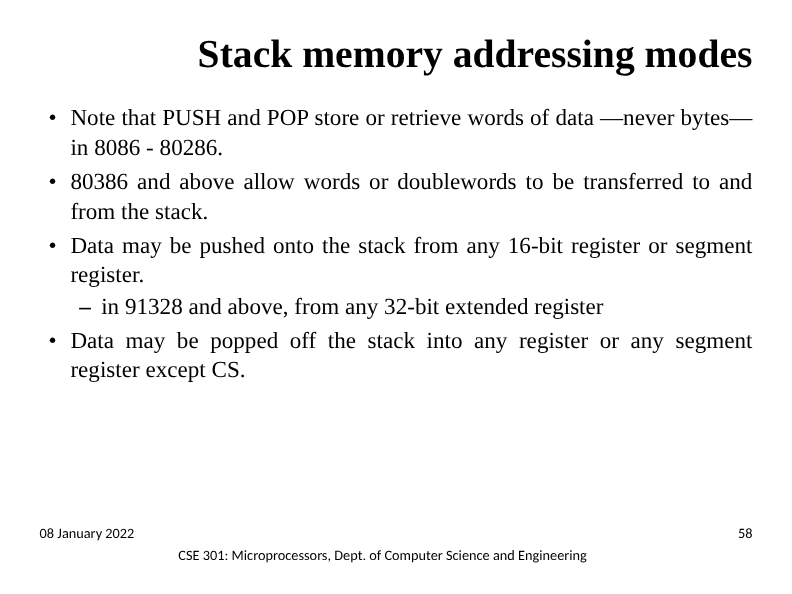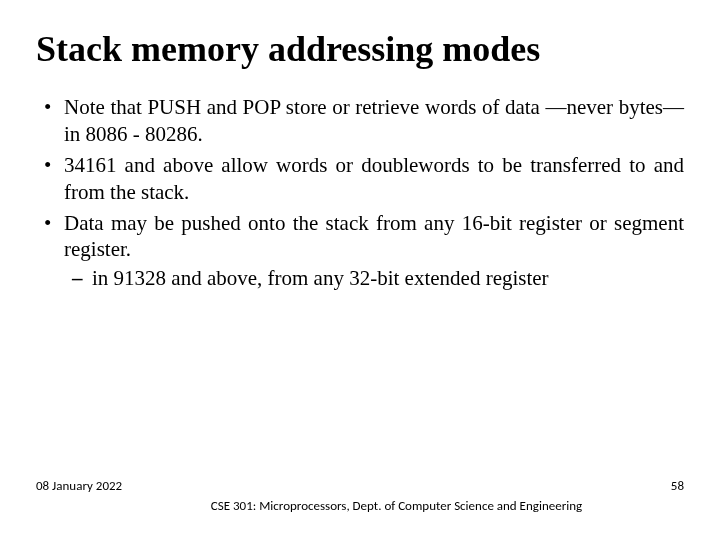--- a/index.html
+++ b/index.html
@@ -1,46 +1,47 @@
 <!DOCTYPE html>
 <html><head>
 <meta charset="utf-8">
 <style>
   * { margin: 0; padding: 0; box-sizing: border-box; }
   html, body { width: 720px; height: 540px; background: #fff; font-family: "Times New Roman", Times, serif; color: #000; }
   .slide { width: 720px; height: 540px; position: relative; padding: 24px 36px 0 36px; }
-  .title { font-size: 36px; font-weight: bold; text-align: left; margin-top: 4px; margin-bottom: 12px; }
+  .title { font-size: 36px; font-weight: bold; text-align: right; margin-top: 4px; margin-bottom: 12px; }
   .body { font-size: 21px; line-height: 1.28; }
   ul.top { list-style: none; padding-left: 28px; margin-top: 24px; }
   ul.top > li { position: relative; margin-bottom: 4px; text-align: justify; }
   ul.top > li::before { content: "•"; position: absolute; left: -20px; top: 0; }
   ul.sub { list-style: none; padding-left: 28px; margin-top: 2px; }
   ul.sub > li { position: relative; text-align: justify; }
   ul.sub > li::before { content: "–"; position: absolute; left: -20px; top: 0; font-weight: bold; }
   .footer { position: absolute; bottom: 26px; left: 36px; right: 36px; display: flex; align-items: center; justify-content: space-between; font-family: Calibri, Arial, sans-serif; font-size: 13px; color: #000; }
-  .footer-center { text-align: center; flex: 1; padding: 0 40px; line-height: 1.2; margin-top: 42px; }
+  .footer-center { flex: 1; padding: 0 40px; line-height: 1.2; margin-top: 42px; }
   .footer-left { flex: 0 0 auto; }
   .footer-right { flex: 0 0 auto; }
 </style>
 </head>
 <body>
 
 <div class="slide">
   <h1 class="title">Stack memory addressing modes</h1>
 
   <div class="body">
     <ul class="top">
       <li><span>Note that PUSH and POP store or retrieve words of data —never bytes—in 8086 - 80286.</span></li>
-      <li><span>34161 and above allow words or doublewords to be transferred to and from the stack.</span></li>
+      <li><span>80386 and above allow words or doublewords to be transferred to and from the stack.</span></li>
       <li>
         <span>Data may be pushed onto the stack from any 16-bit register or segment register.</span>
         <ul class="sub">
           <li><span>in 91328 and above, from any 32-bit extended register</span></li>
         </ul>
       </li>
+      <li><span>Data may be popped off the stack into any register or any segment register except CS.</span></li>
     </ul>
   </div>
 
   <div class="footer">
     <div class="footer-left">08 January 2022</div>
     <div class="footer-center">CSE 301: Microprocessors, Dept. of Computer Science and Engineering</div>
     <div class="footer-right">58</div>
   </div>
 </div>
 

